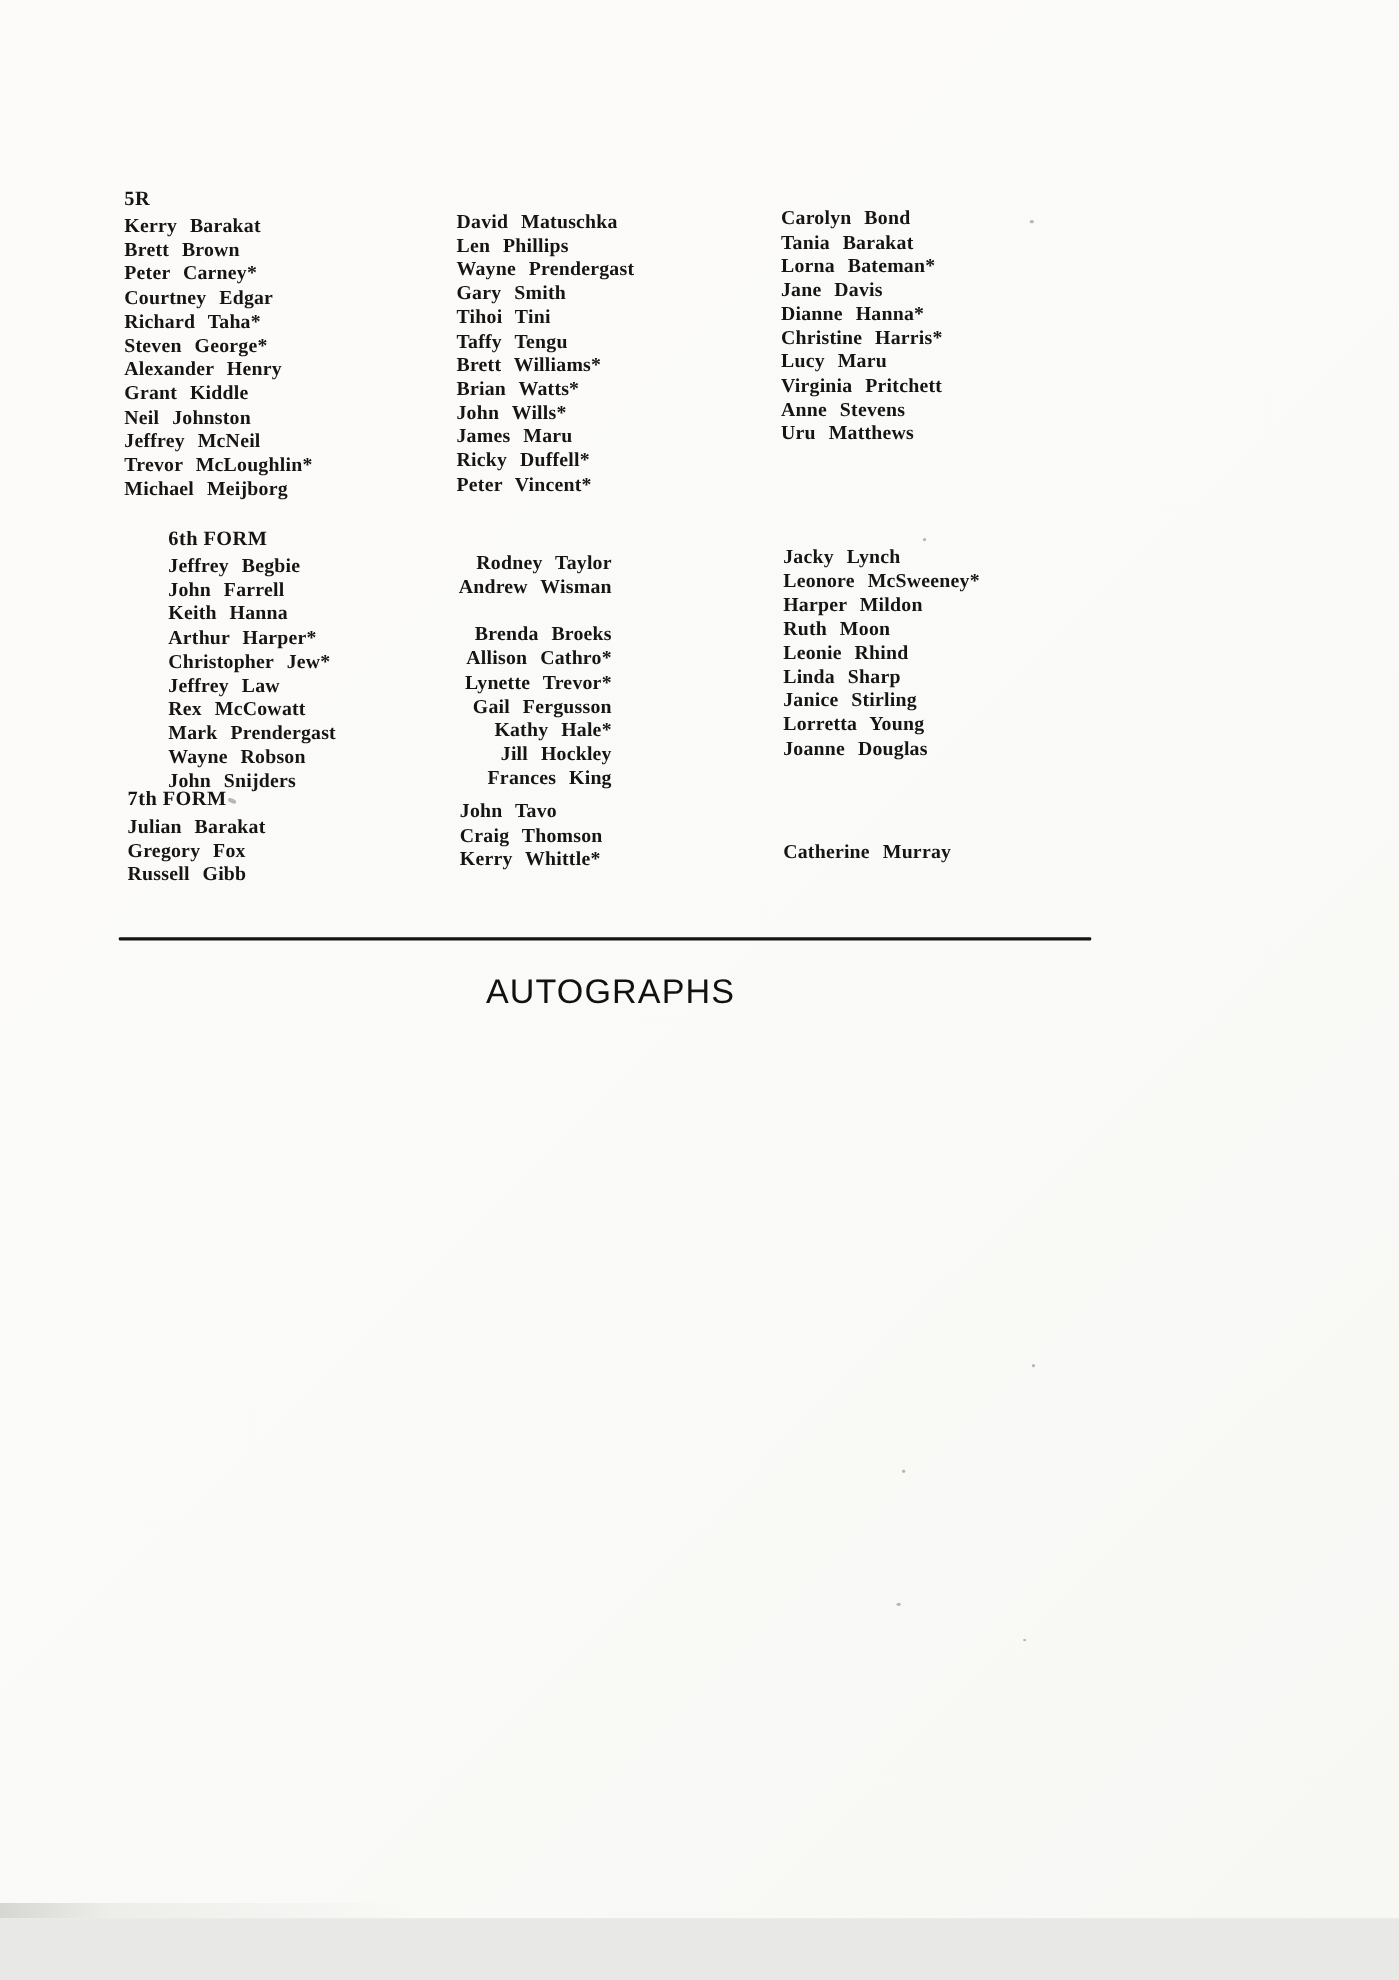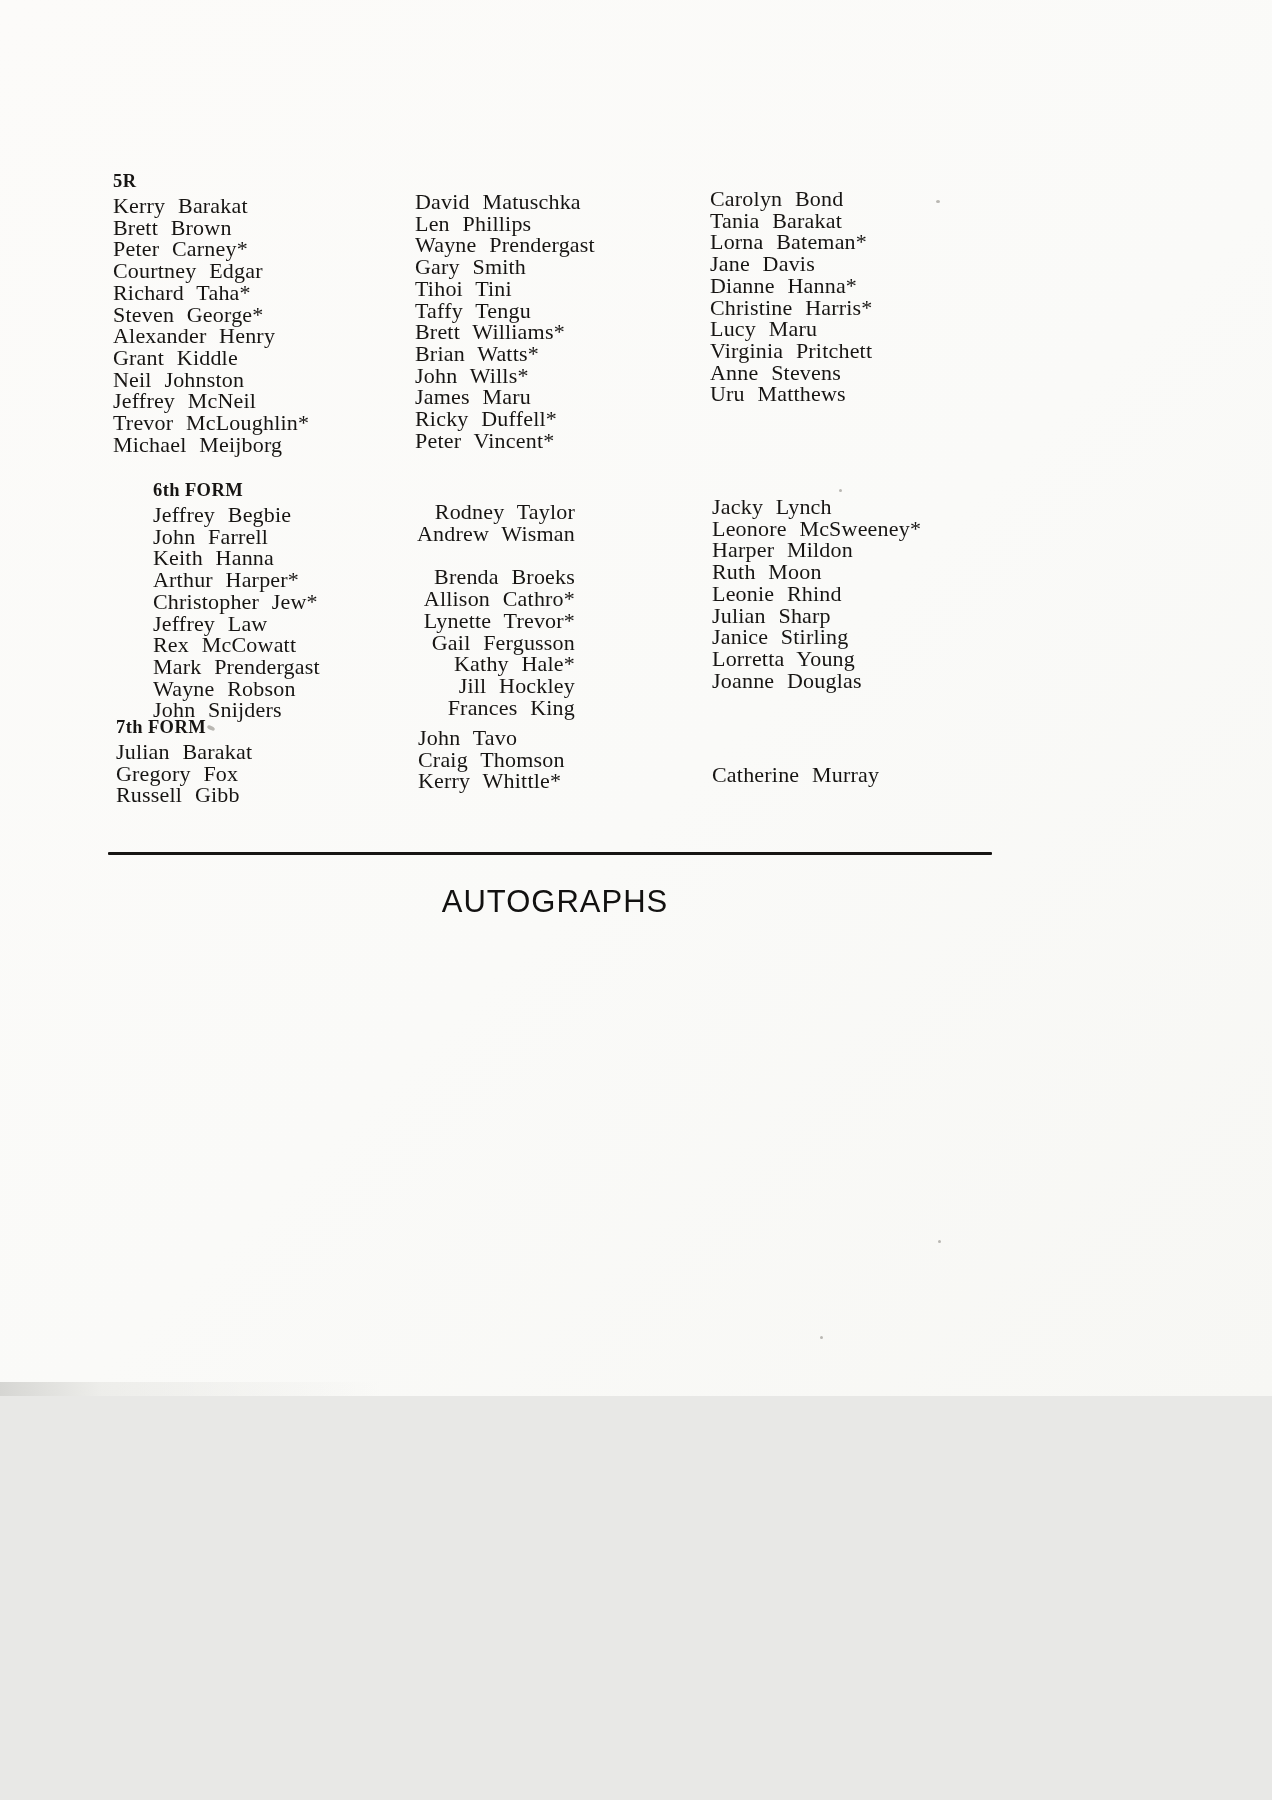--- a/index.html
+++ b/index.html
@@ -1,35 +1,35 @@
 <!DOCTYPE html>
 <html><head>
 <meta charset="utf-8">
 <style>
   html, body { margin: 0; padding: 0; background: #e8e8e6; }
   .page {
     position: relative;
     width: 1272px;
-    height: 1396px;
+    height: 1744px;
     margin: 0 auto;
     background: linear-gradient(135deg, #fcfbf9 0%, #fafaf8 55%, #f7f7f4 100%);
     overflow: hidden;
     color: #171513;
     font-family: "Liberation Serif", "DejaVu Serif", serif;
   }
   .block { position: absolute; }
   .section-heading {
     font-size: 18.5px;
     font-weight: bold;
     letter-spacing: 0.4px;
     line-height: 22px;
     margin-bottom: 3px;
     white-space: nowrap;
   }
-  .name-list { font-size: 22px; font-weight: normal; }
+  .name-list { font-size: 18px; font-weight: bold; }
   .name-list .name {
     line-height: 21.7px;
     white-space: nowrap;
     word-spacing: 7px;
     letter-spacing: 0.2px;
   }
   .gap-list { margin-top: 22px; }
   .divider {
     position: absolute;
     left: 108px;
@@ -152,21 +152,21 @@
         <div class="name">Frances King</div>
       </div>
   </div>
   <div class="block" style="left:712px; top:496px;">
     <div class="name-list">
         <div class="name">Jacky Lynch</div>
         <div class="name">Leonore McSweeney*</div>
         <div class="name">Harper Mildon</div>
         <div class="name">Ruth Moon</div>
         <div class="name">Leonie Rhind</div>
-        <div class="name">Julian Sharp</div>
+        <div class="name">Linda Sharp</div>
         <div class="name">Janice Stirling</div>
         <div class="name">Lorretta Young</div>
         <div class="name">Joanne Douglas</div>
       </div>
   </div>
 
   <div class="block" style="left:116px; top:716px;">
     <div class="section-heading">7th FORM</div>
     <div class="name-list">
         <div class="name">Julian Barakat</div>

